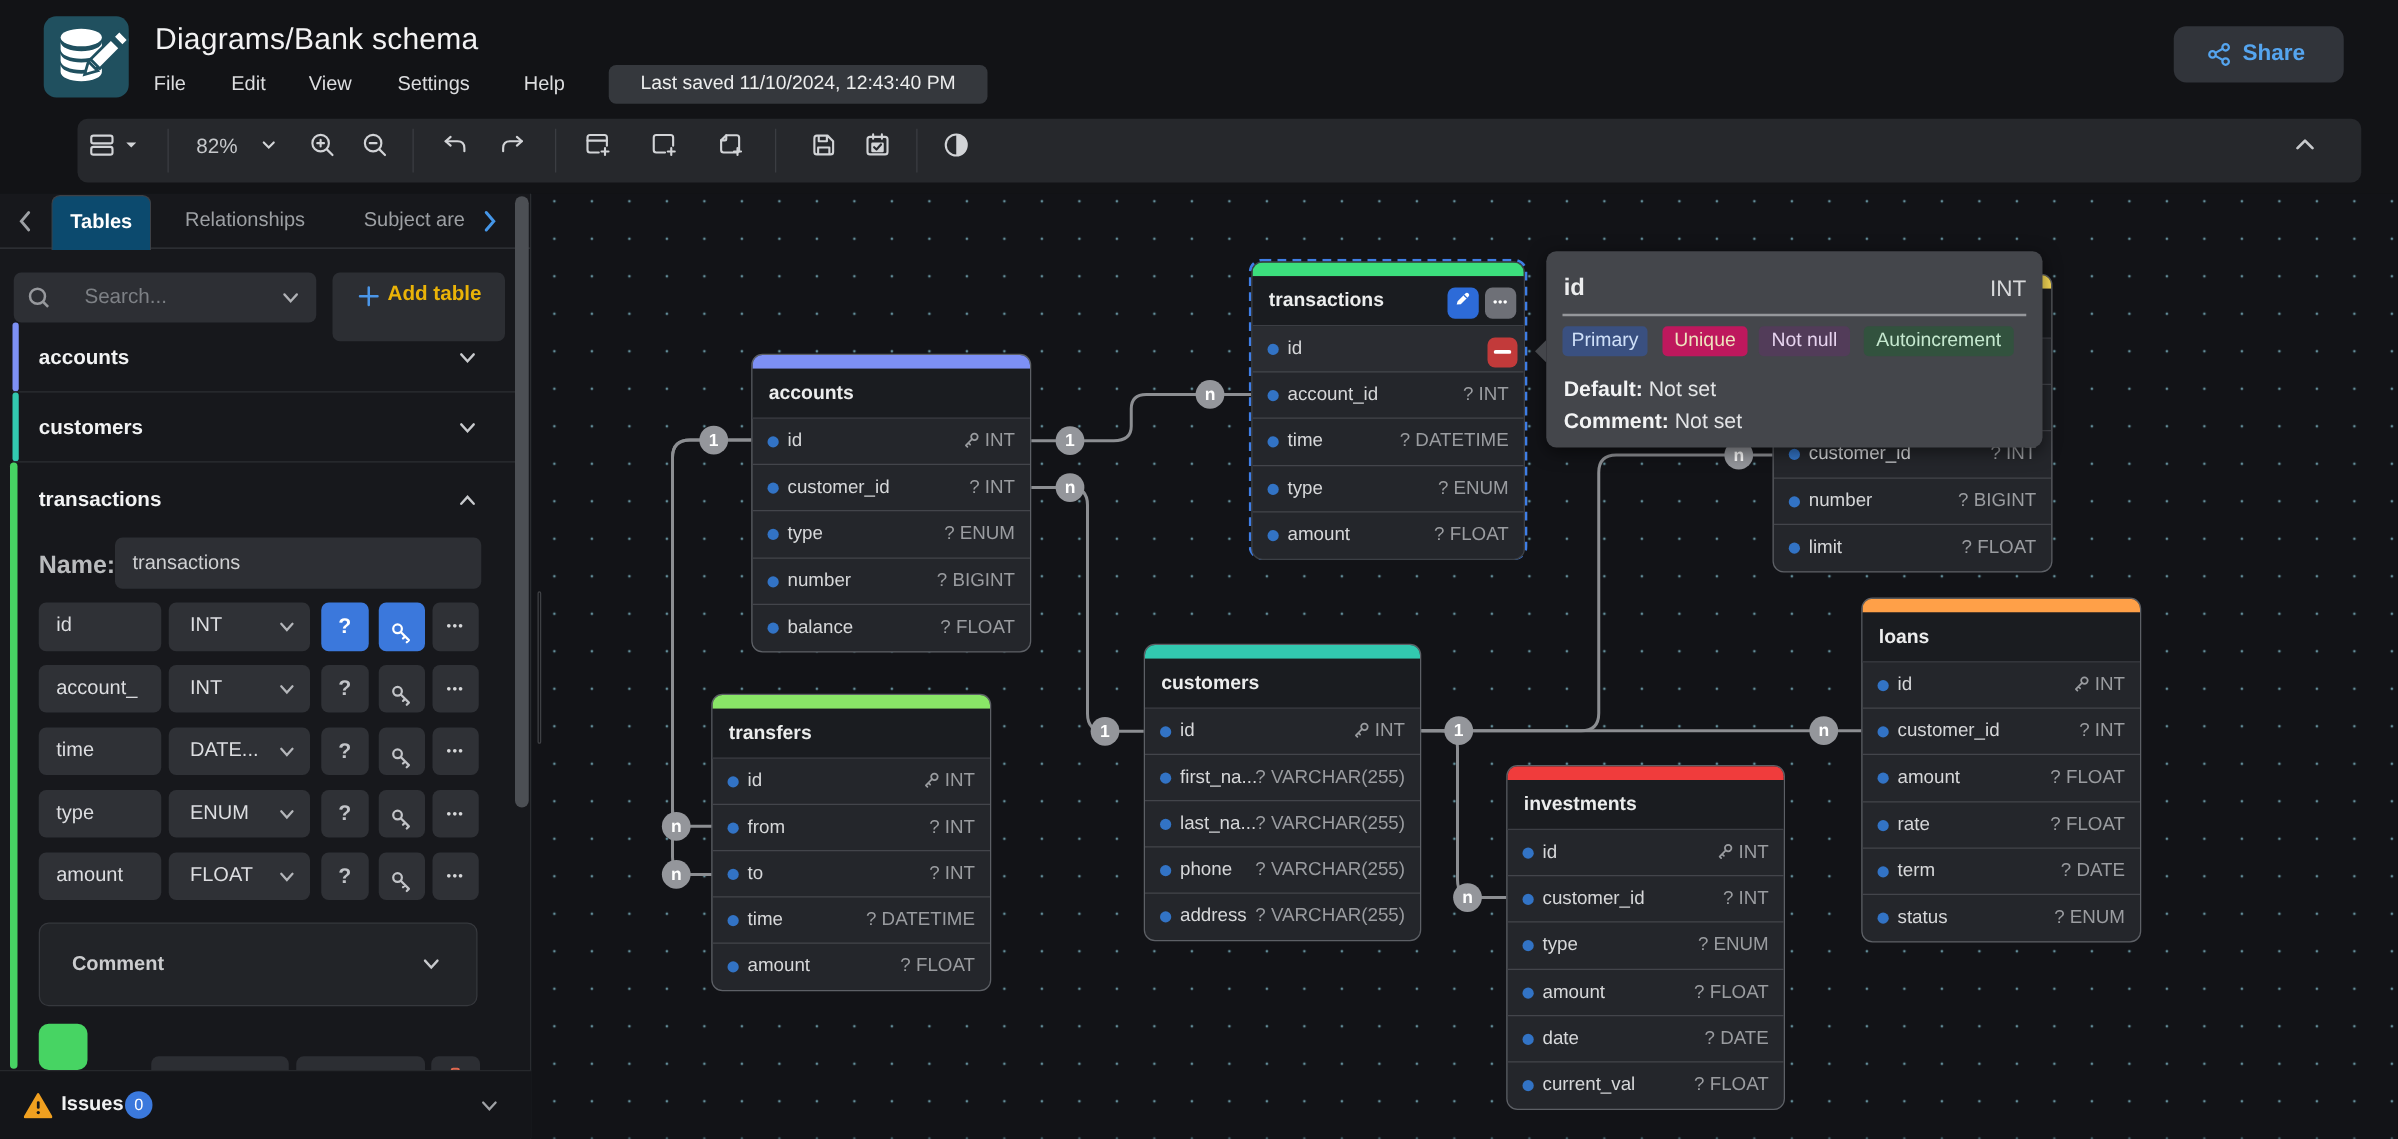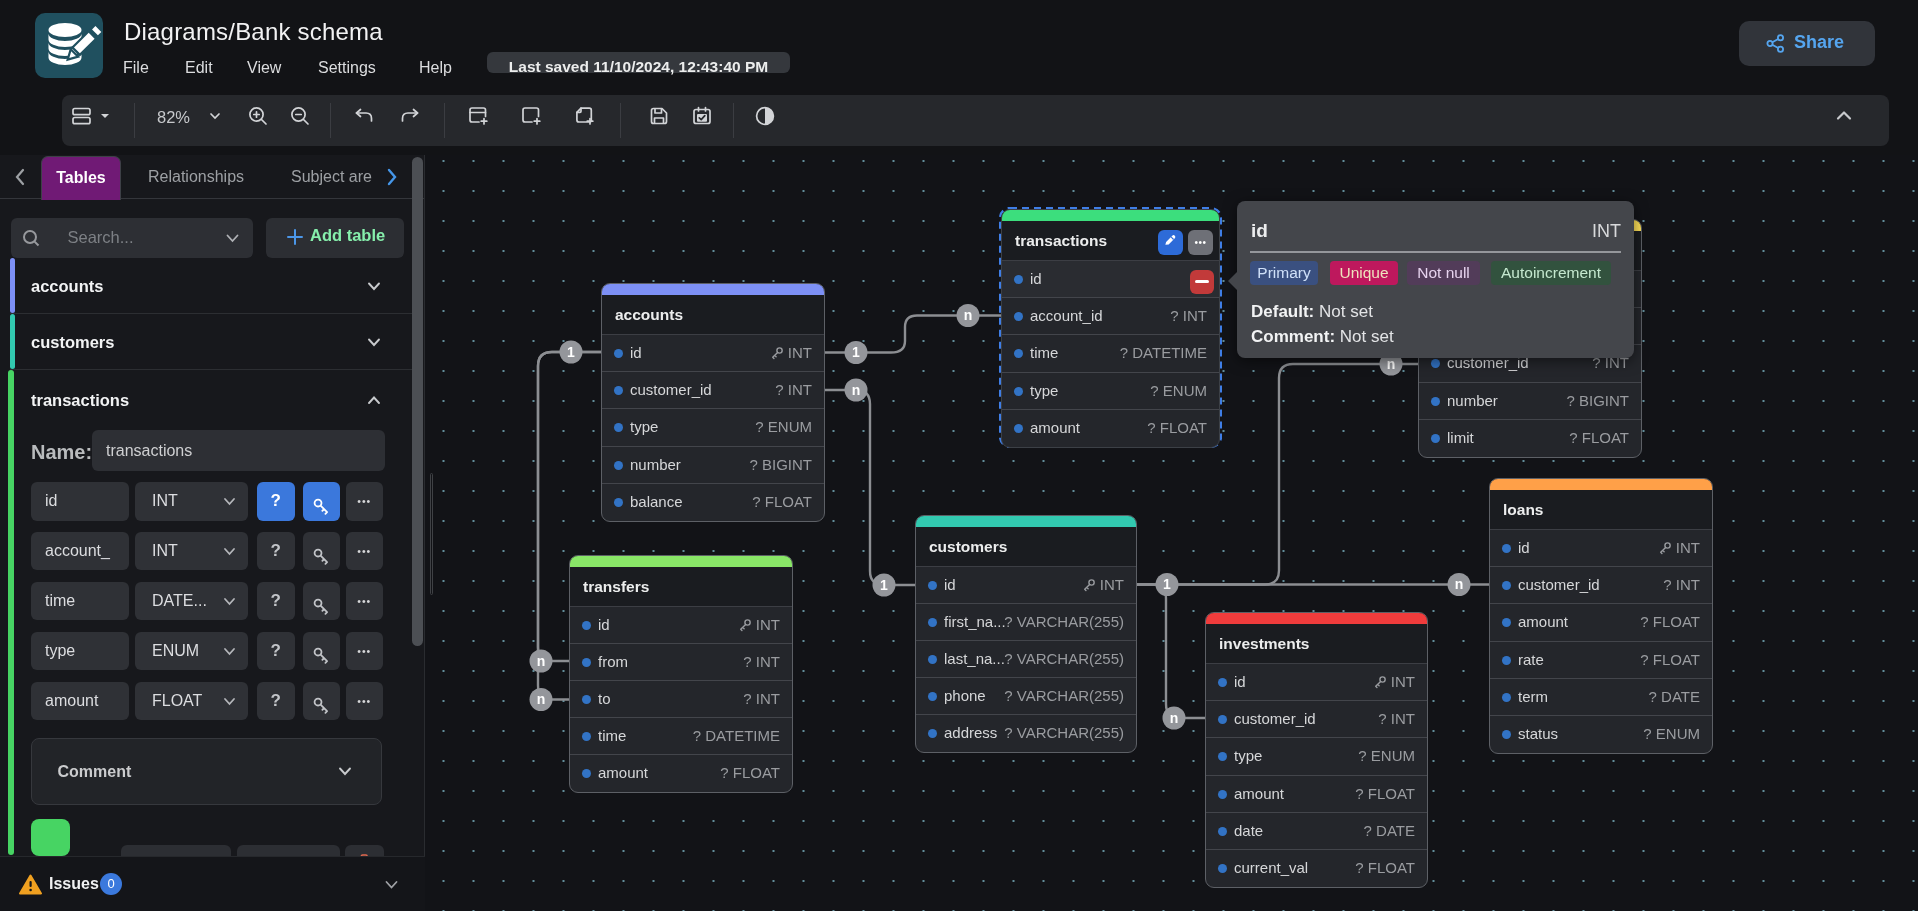--- a/index.html
+++ b/index.html
@@ -1,38 +1,38 @@
 <!DOCTYPE html>
 <html><head><meta charset="utf-8"><style>
 * { margin:0; padding:0; box-sizing:border-box; }
 html,body { width:1918px; height:911px; overflow:hidden; background:#121316; font-family:"Liberation Sans",sans-serif; }
 #root { position:relative; width:1918px; height:911px; }
 
 
 #logo { position:absolute; left:35px; top:13px; width:68px; height:65px; border-radius:10px; background:#20505f; }
 #title { position:absolute; left:124px; top:18px; font-size:24px; color:#f2f2f3; letter-spacing:.2px; }
 .menu { position:absolute; top:59px; font-size:16px; color:#dcdddf; }
-#saved { position:absolute; left:487px; top:52px; width:303px; height:21px; background:#35383d; border-radius:6px; color:#eceded; font-size:15.5px; font-weight:bold; line-height:29px; text-align:center; }
+#saved { position:absolute; left:487px; top:52px; width:303px; height:31px; background:#35383d; border-radius:6px; color:#eceded; font-size:15.5px; font-weight:normal; line-height:29px; text-align:center; }
 #share { position:absolute; left:1739px; top:21px; width:136px; height:45px; background:#31343a; border-radius:10px; }
 #share span { position:absolute; left:55px; top:11px; font-size:18px; font-weight:bold; color:#55a5ef; }
 #toolbar { position:absolute; left:62px; top:95px; width:1827px; height:51px; background:#26282c; border-radius:8px; }
 .tbic { position:absolute; top:9px; }
 .tdiv { position:absolute; top:8px; width:1px; height:35px; background:#3b3d42; }
 #pct { position:absolute; left:95px; top:13px; font-size:16.5px; color:#c6c8cb; }
 
 
 #sidebar { position:absolute; left:0; top:155px; width:425px; height:756px; background:#17181c; border-right:1px solid #2a2c30; }
 #tabs { position:absolute; left:0; top:1px; width:100%; height:43px; border-bottom:1px solid #34363b; }
-#tabact { position:absolute; left:41px; top:0; width:80px; height:44px; border:1px solid #3d4046; border-bottom:none; border-radius:7px 7px 0 0; background:#701a75; line-height:42px; text-align:center; font-size:16px; font-weight:bold; color:#fff; }
+#tabact { position:absolute; left:41px; top:0; width:80px; height:44px; border:1px solid #3d4046; border-bottom:none; border-radius:7px 7px 0 0; background:#0c4a6e; line-height:42px; text-align:center; font-size:16px; font-weight:bold; color:#fff; }
 .tabtx { position:absolute; top:12px; font-size:16px; color:#9da0a4; }
 #backch { position:absolute; left:13px; top:10px; }
 #fwdch { position:absolute; left:385px; top:10px; }
 #search { position:absolute; left:10.5px; top:62.5px; width:242px; height:40px; background:#2d2f34; border-radius:6px; }
 #search .ph { position:absolute; left:57px; top:10px; font-size:16.5px; color:#7d8085; }
-#addtable { position:absolute; left:266px; top:62.5px; width:138px; height:40px; background:#2c2e33; border-radius:6px; color:#86efac; font-size:16.5px; font-weight:bold; }
+#addtable { position:absolute; left:266px; top:62.5px; width:138px; height:55px; background:#2c2e33; border-radius:6px; color:#eab308; font-size:16.5px; font-weight:bold; }
 #addtable span { position:absolute; left:44px; top:8px; }
 .accitem { position:absolute; left:0; width:425px; }
 .accstrip { position:absolute; left:10px; top:0; width:5px; height:100%; border-radius:3px; }
 .acctitle { position:absolute; left:31px; font-size:16.5px; font-weight:bold; color:#f2f3f4; }
 .accsep { position:absolute; left:10px; width:404px; height:1px; background:#2c2e32; }
 .accch { position:absolute; left:366px; }
 #namelbl { position:absolute; left:31px; top:286px; font-size:20px; font-weight:bold; color:#b9bbbd; }
 #nameinput { position:absolute; left:92px; top:274.5px; width:293px; height:41px; background:#2d2f34; border-radius:6px; font-size:16px; color:#cfd0d2; line-height:41px; padding-left:14px; }
 .frow { position:absolute; left:0; width:425px; height:38.5px; }
 .fpill { position:absolute; background:#2f3136; border-radius:6px; height:38.5px; line-height:38.5px; color:#dcdde0; font-size:16px; }

